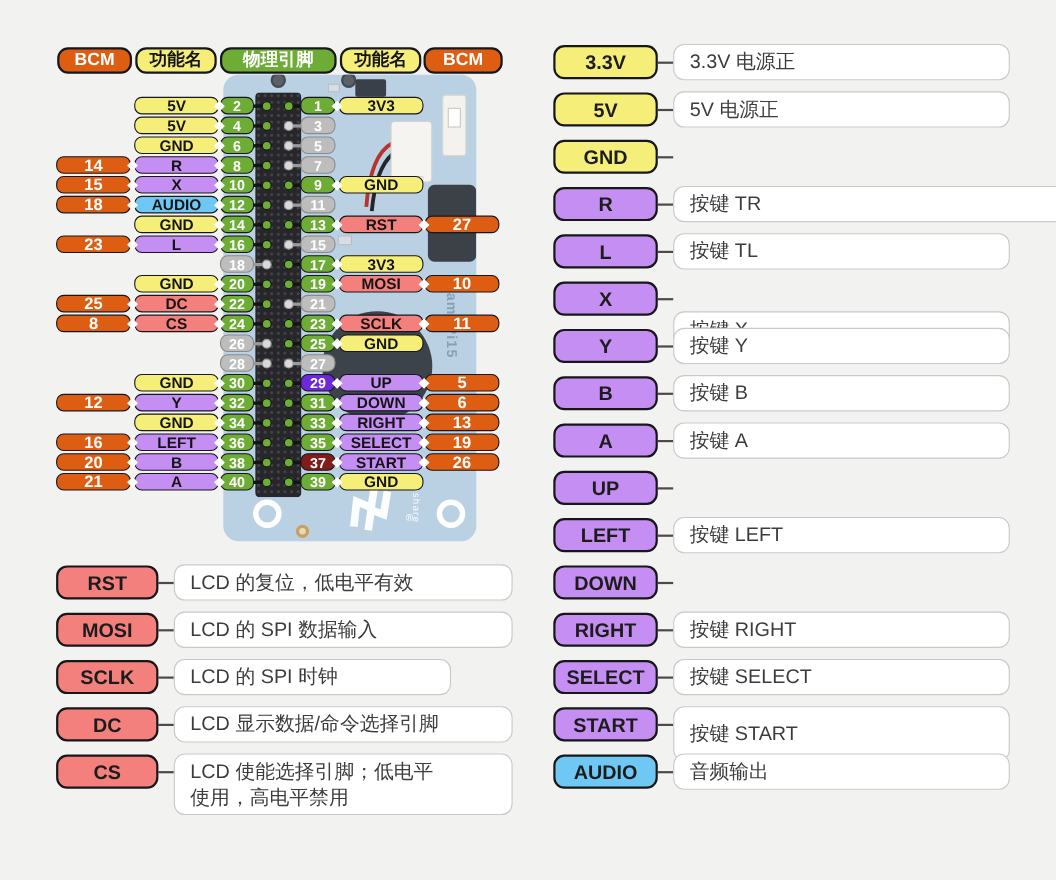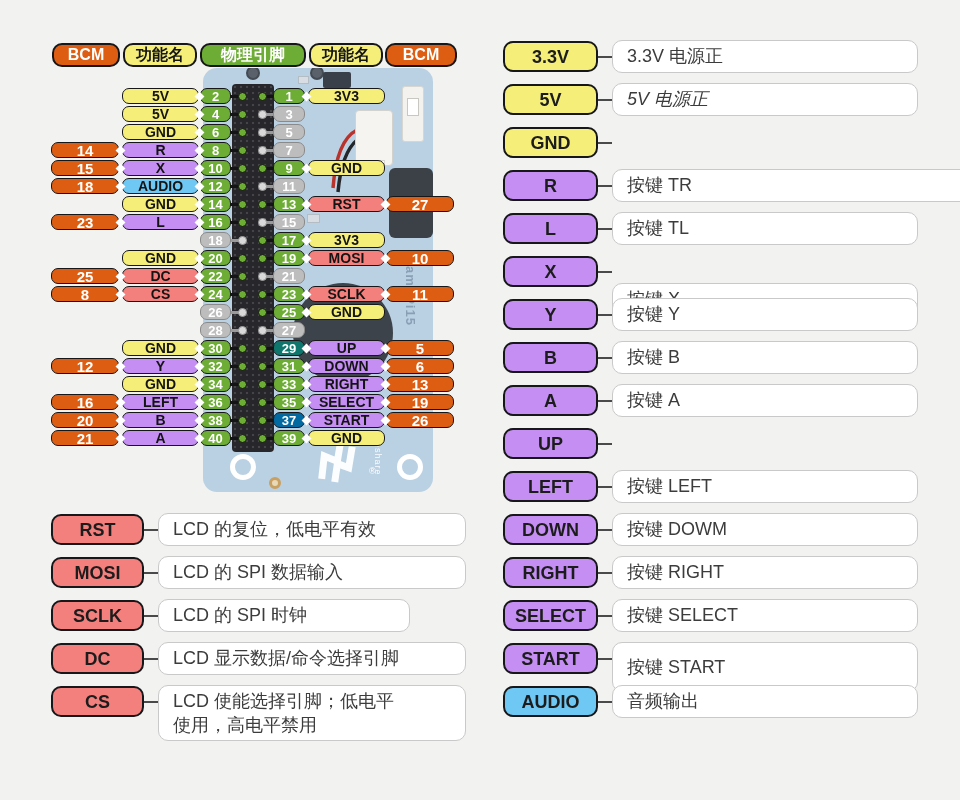--- a/index.html
+++ b/index.html
@@ -239,21 +239,21 @@
       <div class="stub nc" style="left: 229px; top: 328.5px; width: 13px;"></div>
       <div class="dot nc" style="left: 237.5px; top: 325.5px; background: rgb(217, 217, 217);"></div>
       <div class="pill pin nc" style="left: 273px; top: 322px; width: 32px; height: 16px; background: rgb(189, 189, 189);">27</div>
       <div class="stub nc" style="left: 262px; top: 328.5px; width: 13px;"></div>
       <div class="dot nc" style="left: 257.5px; top: 325.5px; background: rgb(217, 217, 217);"></div>
       <div class="pill func" style="left: 122px; top: 340px; width: 77px; height: 16px; background: rgb(245, 239, 122);">GND</div>
       <div class="pill pin" style="left: 200px; top: 340px; width: 31px; height: 16px; background: rgb(109, 172, 53);">30</div>
       <div class="diamond" style="left: 196px; top: 344.5px;"></div>
       <div class="stub" style="left: 229px; top: 346.5px; width: 13px;"></div>
       <div class="dot" style="left: 237.5px; top: 343.5px; background: rgb(109, 172, 53);"></div>
-      <div class="pill pin" style="left: 273px; top: 340px; width: 32px; height: 16px; background: #0f766e;">29</div>
+      <div class="pill pin" style="left: 273px; top: 340px; width: 32px; height: 16px; background: #6d28d9;">29</div>
       <div class="diamond" style="left: 303px; top: 344.5px;"></div>
       <div class="pill func" style="left: 308px; top: 340px; width: 77px; height: 16px; background: rgb(196, 142, 243);">UP</div>
       <div class="diamond" style="left: 381.5px; top: 344.5px;"></div>
       <div class="pill bcm" style="left: 386px; top: 340px; width: 68px; height: 16px; background: rgb(221, 94, 18);">5</div>
       <div class="stub" style="left: 262px; top: 346.5px; width: 13px;"></div>
       <div class="dot" style="left: 257.5px; top: 343.5px; background: rgb(109, 172, 53);"></div>
       <div class="pill bcm" style="left: 51px; top: 358px; width: 68px; height: 16px; background: rgb(221, 94, 18);">12</div>
       <div class="pill func" style="left: 122px; top: 358px; width: 77px; height: 16px; background: rgb(196, 142, 243);">Y</div>
       <div class="pill pin" style="left: 200px; top: 358px; width: 31px; height: 16px; background: rgb(109, 172, 53);">32</div>
       <div class="diamond" style="left: 117px; top: 362.5px;"></div>
@@ -293,21 +293,21 @@
       <div class="pill bcm" style="left: 386px; top: 394px; width: 68px; height: 16px; background: rgb(221, 94, 18);">19</div>
       <div class="stub" style="left: 262px; top: 400.5px; width: 13px;"></div>
       <div class="dot" style="left: 257.5px; top: 397.5px; background: rgb(109, 172, 53);"></div>
       <div class="pill bcm" style="left: 51px; top: 412px; width: 68px; height: 16px; background: rgb(221, 94, 18);">20</div>
       <div class="pill func" style="left: 122px; top: 412px; width: 77px; height: 16px; background: rgb(196, 142, 243);">B</div>
       <div class="pill pin" style="left: 200px; top: 412px; width: 31px; height: 16px; background: rgb(109, 172, 53);">38</div>
       <div class="diamond" style="left: 117px; top: 416.5px;"></div>
       <div class="diamond" style="left: 196px; top: 416.5px;"></div>
       <div class="stub" style="left: 229px; top: 418.5px; width: 13px;"></div>
       <div class="dot" style="left: 237.5px; top: 415.5px; background: rgb(109, 172, 53);"></div>
-      <div class="pill pin" style="left: 273px; top: 412px; width: 32px; height: 16px; background: #0369a1;">37</div>
+      <div class="pill pin" style="left: 273px; top: 412px; width: 32px; height: 16px; background: #7f1d1d;">37</div>
       <div class="diamond" style="left: 303px; top: 416.5px;"></div>
       <div class="pill func" style="left: 308px; top: 412px; width: 77px; height: 16px; background: rgb(196, 142, 243);">START</div>
       <div class="diamond" style="left: 381.5px; top: 416.5px;"></div>
       <div class="pill bcm" style="left: 386px; top: 412px; width: 68px; height: 16px; background: rgb(221, 94, 18);">26</div>
       <div class="stub" style="left: 262px; top: 418.5px; width: 13px;"></div>
       <div class="dot" style="left: 257.5px; top: 415.5px; background: rgb(109, 172, 53);"></div>
       <div class="pill bcm" style="left: 51px; top: 430px; width: 68px; height: 16px; background: rgb(221, 94, 18);">21</div>
       <div class="pill func" style="left: 122px; top: 430px; width: 77px; height: 16px; background: rgb(196, 142, 243);">A</div>
       <div class="pill pin" style="left: 200px; top: 430px; width: 31px; height: 16px; background: rgb(109, 172, 53);">40</div>
       <div class="diamond" style="left: 117px; top: 434.5px;"></div>
@@ -338,21 +338,21 @@
       <div class="lg-line" style="left: 144px; top: 701px; width: 14px;"></div>
       <div class="lg-box" style="left: 158px; top: 685px; width: 308px; height: 56px;">LCD 使能选择引脚；低电平
 使用，高电平禁用</div>
     </div>
   <div id="key-legend" style="position:absolute;left:0;top:0;width:960px;height:800px;">
       <div class="lg-pill" style="left: 503px; top: 41px; width: 95px; height: 31px; background: rgb(245, 239, 122);">3.3V</div>
       <div class="lg-line" style="left: 598px; top: 56px; width: 14px;"></div>
       <div class="lg-box" style="left: 612px; top: 40px; width: 306px; height: 33px;">3.3V 电源正</div>
       <div class="lg-pill" style="left: 503px; top: 84px; width: 95px; height: 31px; background: rgb(245, 239, 122);">5V</div>
       <div class="lg-line" style="left: 598px; top: 99px; width: 14px;"></div>
-      <div class="lg-box" style="left: 612px; top: 83px; width: 306px; height: 33px; font-style: italic;">5V 电源正</div>
+      <div class="lg-box" style="left: 612px; top: 83px; width: 306px; height: 33px;">5V 电源正</div>
       <div class="lg-pill" style="left: 503px; top: 127px; width: 95px; height: 31px; background: rgb(245, 239, 122);">GND</div>
       <div class="lg-line" style="left: 598px; top: 142px; width: 14px;"></div>
       <div class="lg-pill" style="left: 503px; top: 170px; width: 95px; height: 31px; background: rgb(196, 142, 243);">R</div>
       <div class="lg-line" style="left: 598px; top: 185px; width: 14px;"></div>
       <div class="lg-box" style="left: 612px; top: 169px; width: 364px; height: 33px;">按键 TR</div>
       <div class="lg-pill" style="left: 503px; top: 213px; width: 95px; height: 31px; background: rgb(196, 142, 243);">L</div>
       <div class="lg-line" style="left: 598px; top: 228px; width: 14px;"></div>
       <div class="lg-box" style="left: 612px; top: 212px; width: 306px; height: 33px;">按键 TL</div>
       <div class="lg-pill" style="left: 503px; top: 256px; width: 95px; height: 31px; background: rgb(196, 142, 243);">X</div>
       <div class="lg-line" style="left: 598px; top: 271px; width: 14px;"></div>
@@ -366,21 +366,20 @@
       <div class="lg-pill" style="left: 503px; top: 385px; width: 95px; height: 31px; background: rgb(196, 142, 243);">A</div>
       <div class="lg-line" style="left: 598px; top: 400px; width: 14px;"></div>
       <div class="lg-box" style="left: 612px; top: 384px; width: 306px; height: 33px;">按键 A</div>
       <div class="lg-pill" style="left: 503px; top: 428px; width: 95px; height: 31px; background: rgb(196, 142, 243);">UP</div>
       <div class="lg-line" style="left: 598px; top: 443px; width: 14px;"></div>
       <div class="lg-pill" style="left: 503px; top: 471px; width: 95px; height: 31px; background: rgb(196, 142, 243);">LEFT</div>
       <div class="lg-line" style="left: 598px; top: 486px; width: 14px;"></div>
       <div class="lg-box" style="left: 612px; top: 470px; width: 306px; height: 33px;">按键 LEFT</div>
       <div class="lg-pill" style="left: 503px; top: 514px; width: 95px; height: 31px; background: rgb(196, 142, 243);">DOWN</div>
       <div class="lg-line" style="left: 598px; top: 529px; width: 14px;"></div>
-      <div class="lg-box" style="left: 612px; top: 513px; width: 306px; height: 33px;">按键 DOWM</div>
       <div class="lg-pill" style="left: 503px; top: 557px; width: 95px; height: 31px; background: rgb(196, 142, 243);">RIGHT</div>
       <div class="lg-line" style="left: 598px; top: 572px; width: 14px;"></div>
       <div class="lg-box" style="left: 612px; top: 556px; width: 306px; height: 33px;">按键 RIGHT</div>
       <div class="lg-pill" style="left: 503px; top: 600px; width: 95px; height: 31px; background: rgb(196, 142, 243);">SELECT</div>
       <div class="lg-line" style="left: 598px; top: 615px; width: 14px;"></div>
       <div class="lg-box" style="left: 612px; top: 599px; width: 306px; height: 33px;">按键 SELECT</div>
       <div class="lg-pill" style="left: 503px; top: 643px; width: 95px; height: 31px; background: rgb(196, 142, 243);">START</div>
       <div class="lg-line" style="left: 598px; top: 658px; width: 14px;"></div>
       <div class="lg-box" style="left: 612px; top: 642px; width: 306px; height: 50px;">按键 START</div>
       <div class="lg-pill" style="left: 503px; top: 686px; width: 95px; height: 31px; background: rgb(111, 200, 243);">AUDIO</div>

